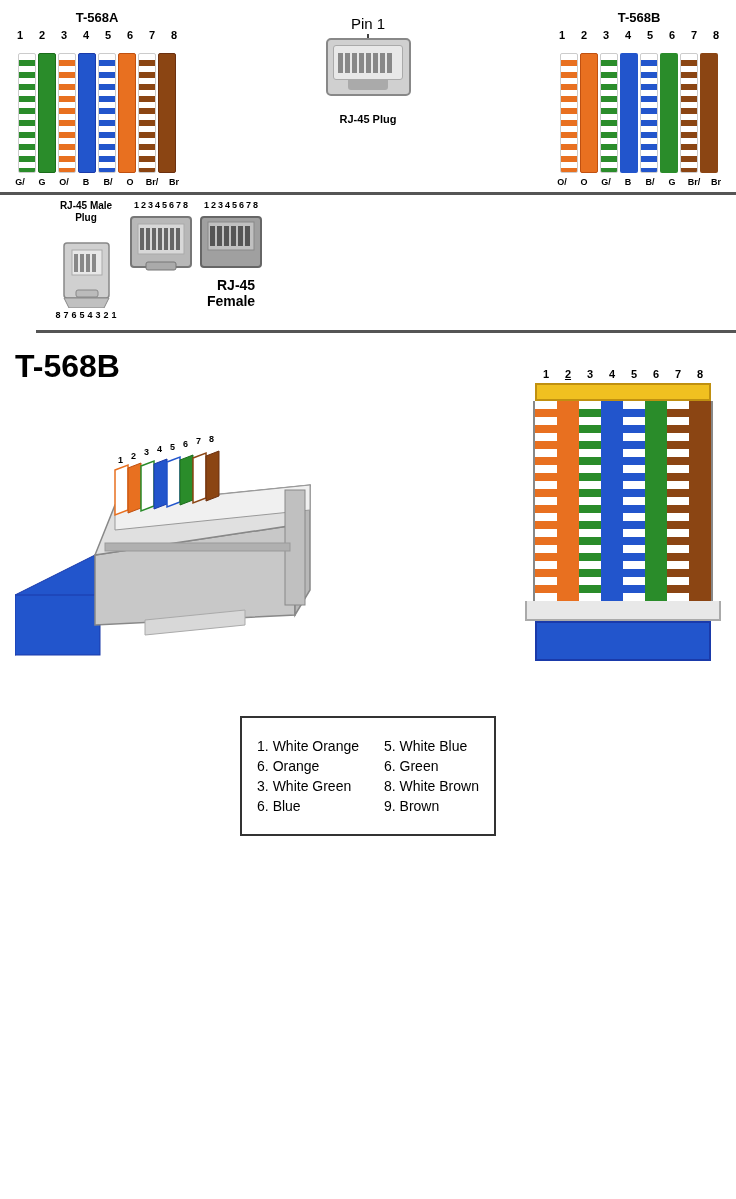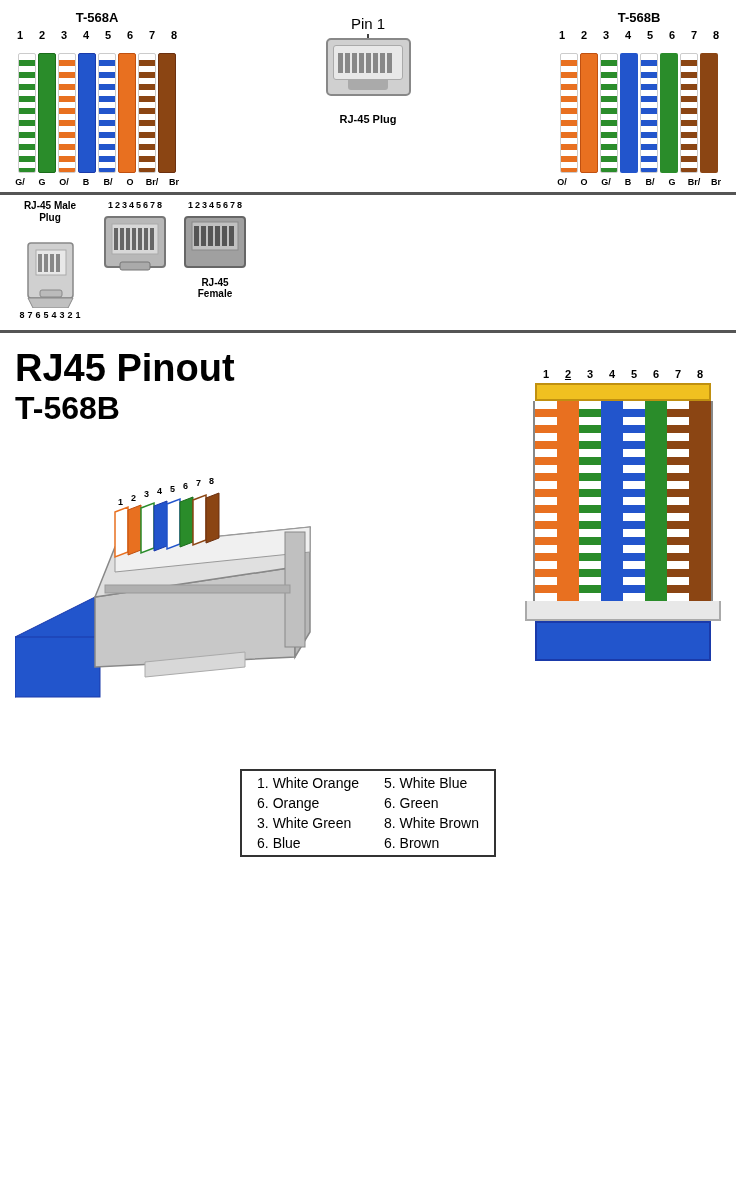--- a/index.html
+++ b/index.html
@@ -164,22 +164,22 @@
       font-size: 32px;
       font-weight: bold;
       text-align: left;
       color: #000;
       margin-bottom: 10px;
     }
 
     
     .legend-box {
       border: 2px solid #333;
-      padding: 4px 15px;
-      margin-top: 27px;
+      padding: 20px 15px;
+      margin-top: 16px;
       display: flex;
       gap: 25px;
       background: #fff;
     }
 
     .legend-col {
       display: flex;
       flex-direction: column;
       gap: 4px;
     }
@@ -188,22 +188,22 @@
       font-size: 14px;
       color: #000;
     }
 
     
     .middle-section {
       background: #fff;
       padding: 5px 10px 10px;
       display: flex;
       align-items: flex-start;
-      gap: 10px;
       border-bottom: 3px solid #555;
+      margin-left: 36px;
     }
 
     
     .cat-group {
       display: flex;
       flex-direction: column;
       align-items: center;
     }
 
     .bottom-main-area {
@@ -406,31 +406,30 @@
       <rect x="5" y="5" width="60" height="50" fill="#a0a0a0" stroke="#666" stroke-width="2" rx="3"></rect>
       <rect x="12" y="10" width="46" height="28" fill="#c0c0c0" stroke="#888" stroke-width="1"></rect>
 
       <rect x="14" y="14" width="5" height="20" fill="#555"></rect>
       <rect x="21" y="14" width="5" height="20" fill="#555"></rect>
       <rect x="28" y="14" width="5" height="20" fill="#555"></rect>
       <rect x="35" y="14" width="5" height="20" fill="#555"></rect>
       <rect x="42" y="14" width="5" height="20" fill="#555"></rect>
       <rect x="49" y="14" width="5" height="20" fill="#555"></rect>
     </svg>
-    <div style="font-size:10px; font-weight:bold; text-align:center;">RJ-45<br>Female</div>
+    <div style="font-size:14px; font-weight:bold; text-align:right;">RJ-45<br>Female</div>
   </div>
 
 
 </div>
 
 <div class="bottom-section">
   <div class="bottom-main-area">
 
     <div style="flex:1; display:flex; flex-direction:column;">
-      <div class="rj45-title">RJ45 Pinout</div>
       <div class="rj45-subtitle">T-568B</div>
 
       <svg width="320" height="290" viewBox="0 0 320 290">
 
         <polygon points="0,200 80,160 80,230 0,260" fill="#2255cc" stroke="#1a3aaa" stroke-width="1"></polygon>
 
         <rect x="0" y="200" width="85" height="60" fill="#2255cc" stroke="#1a3aaa" stroke-width="1"></rect>
 
         <polygon points="80,160 280,130 280,220 80,230" fill="#c8c8c8" stroke="#888" stroke-width="1.5"></polygon>
 
@@ -510,17 +509,17 @@
       <div class="legend-col">
         <div class="legend-item">1. White Orange</div>
         <div class="legend-item">6. Orange</div>
         <div class="legend-item">3. White Green</div>
         <div class="legend-item">6. Blue</div>
       </div>
       <div class="legend-col">
         <div class="legend-item">5. White Blue</div>
         <div class="legend-item">6. Green</div>
         <div class="legend-item">8. White Brown</div>
-        <div class="legend-item">6. Brown</div>
+        <div class="legend-item">9. Brown</div>
       </div>
     </div>
   </div>
 </div>
 
 </body></html>

